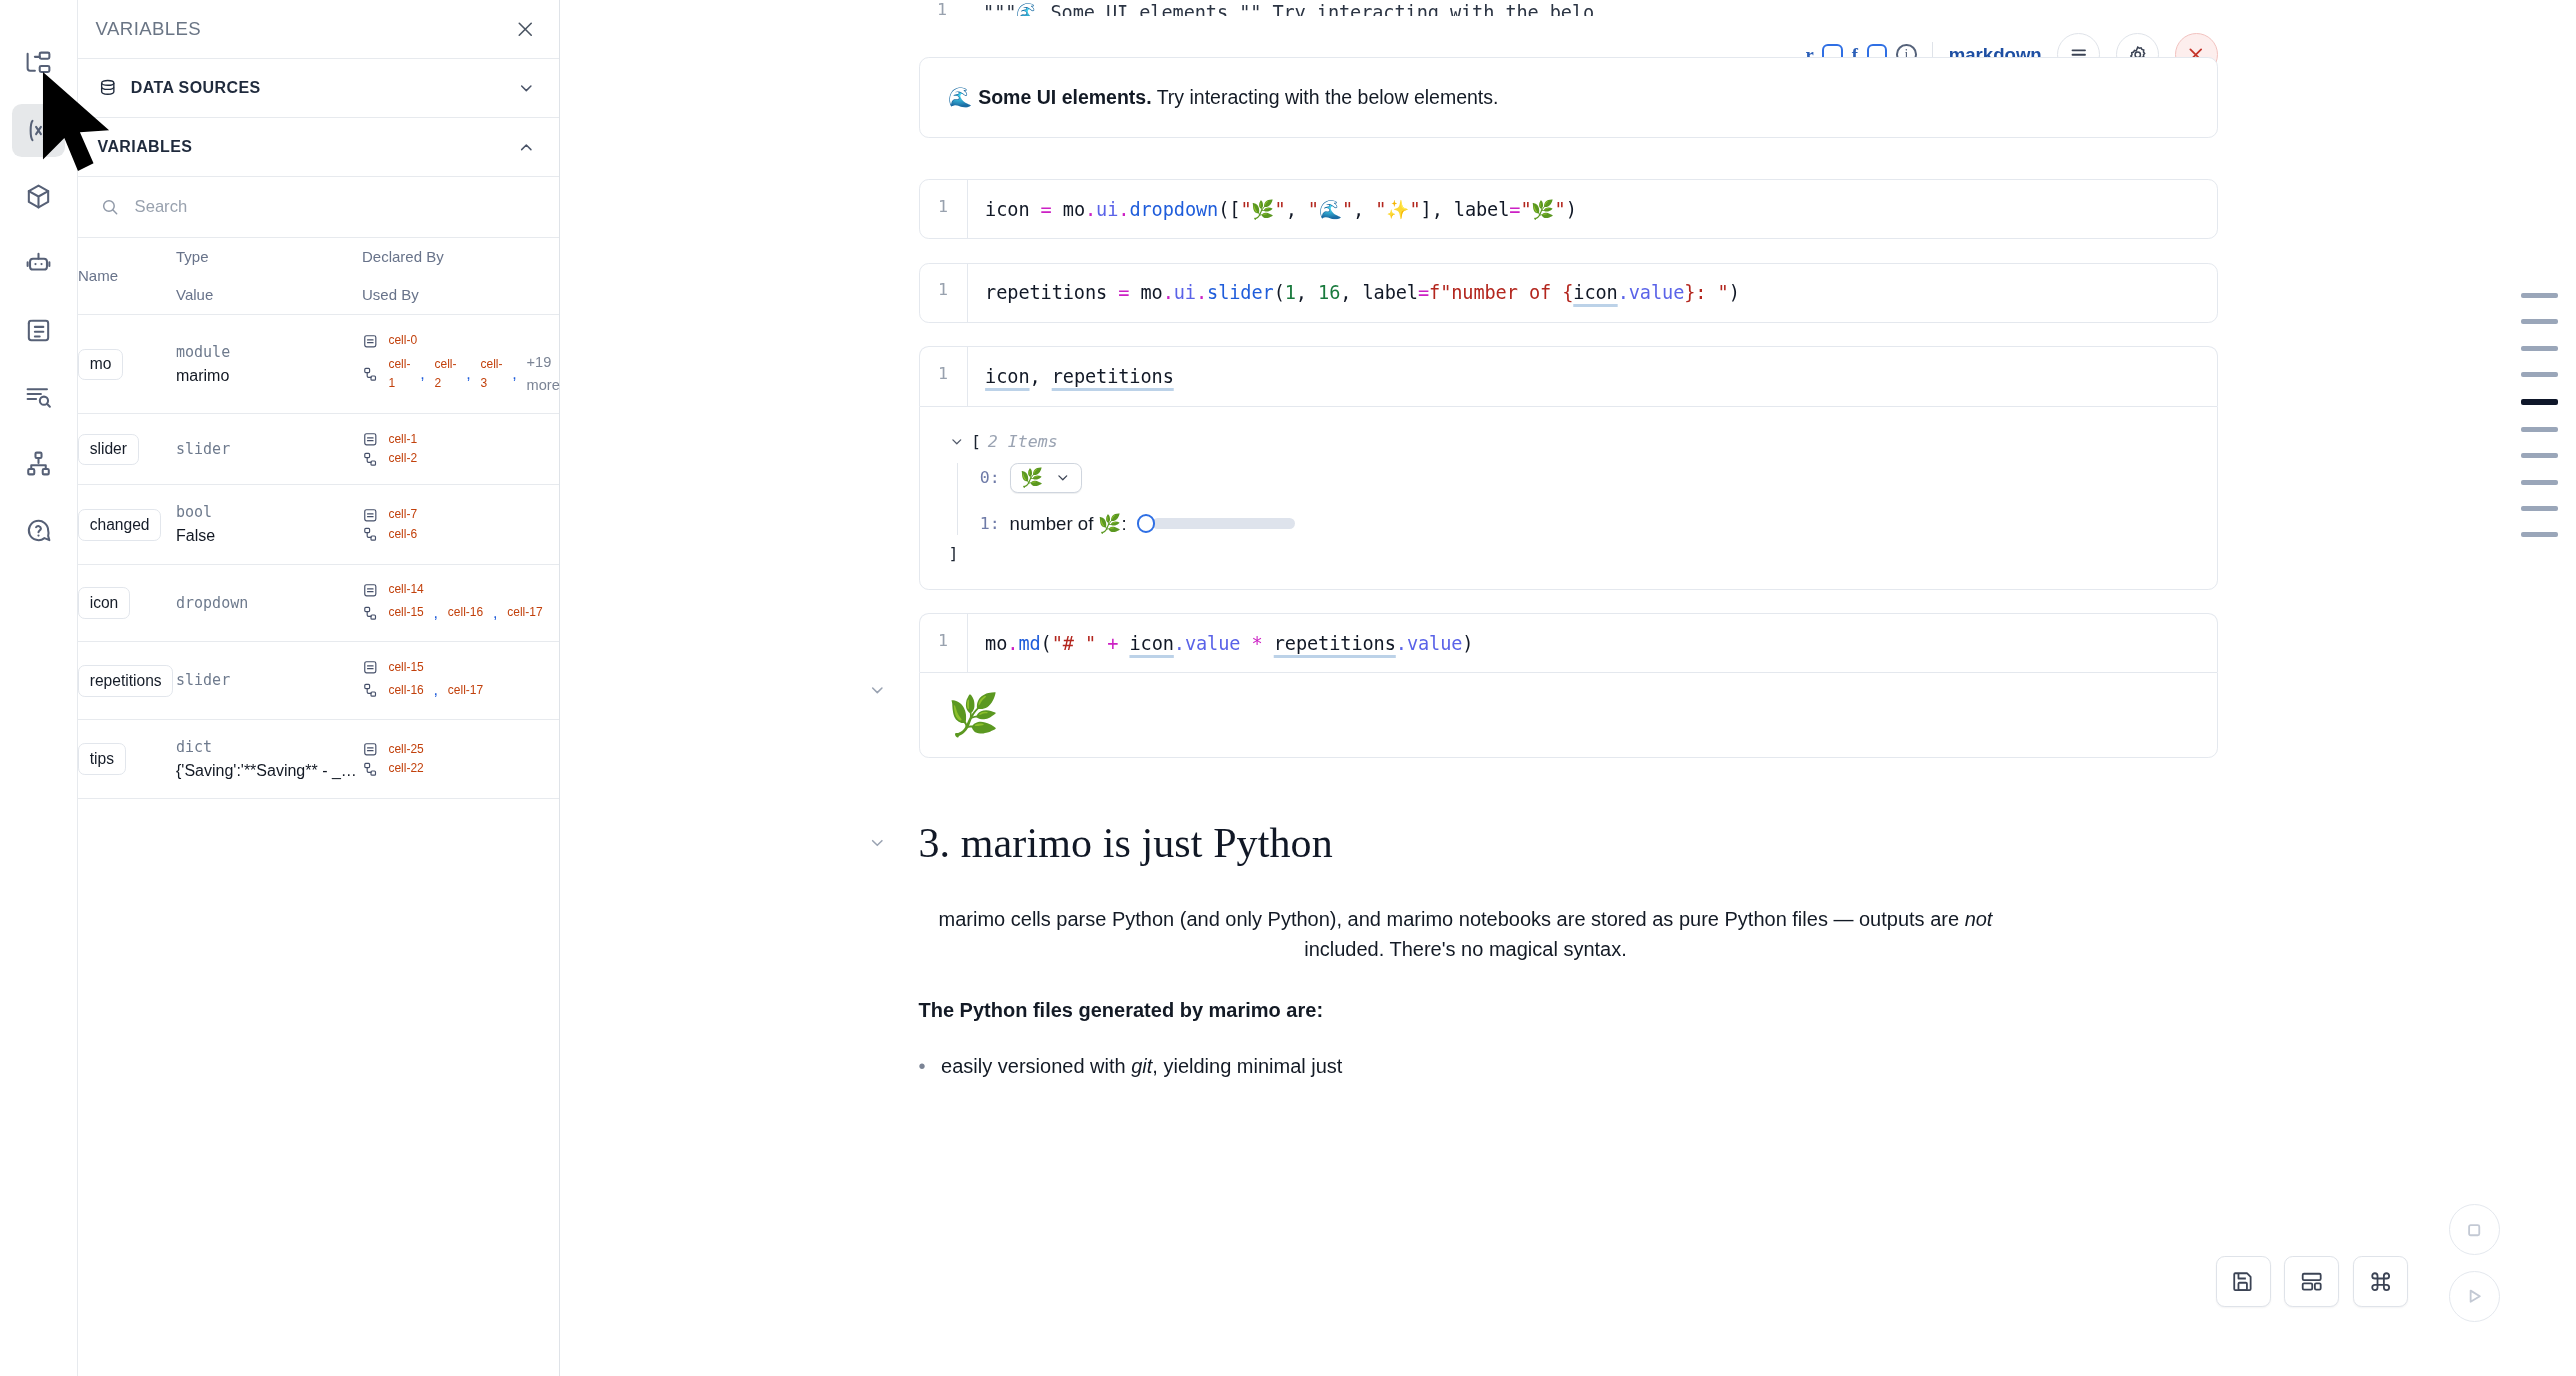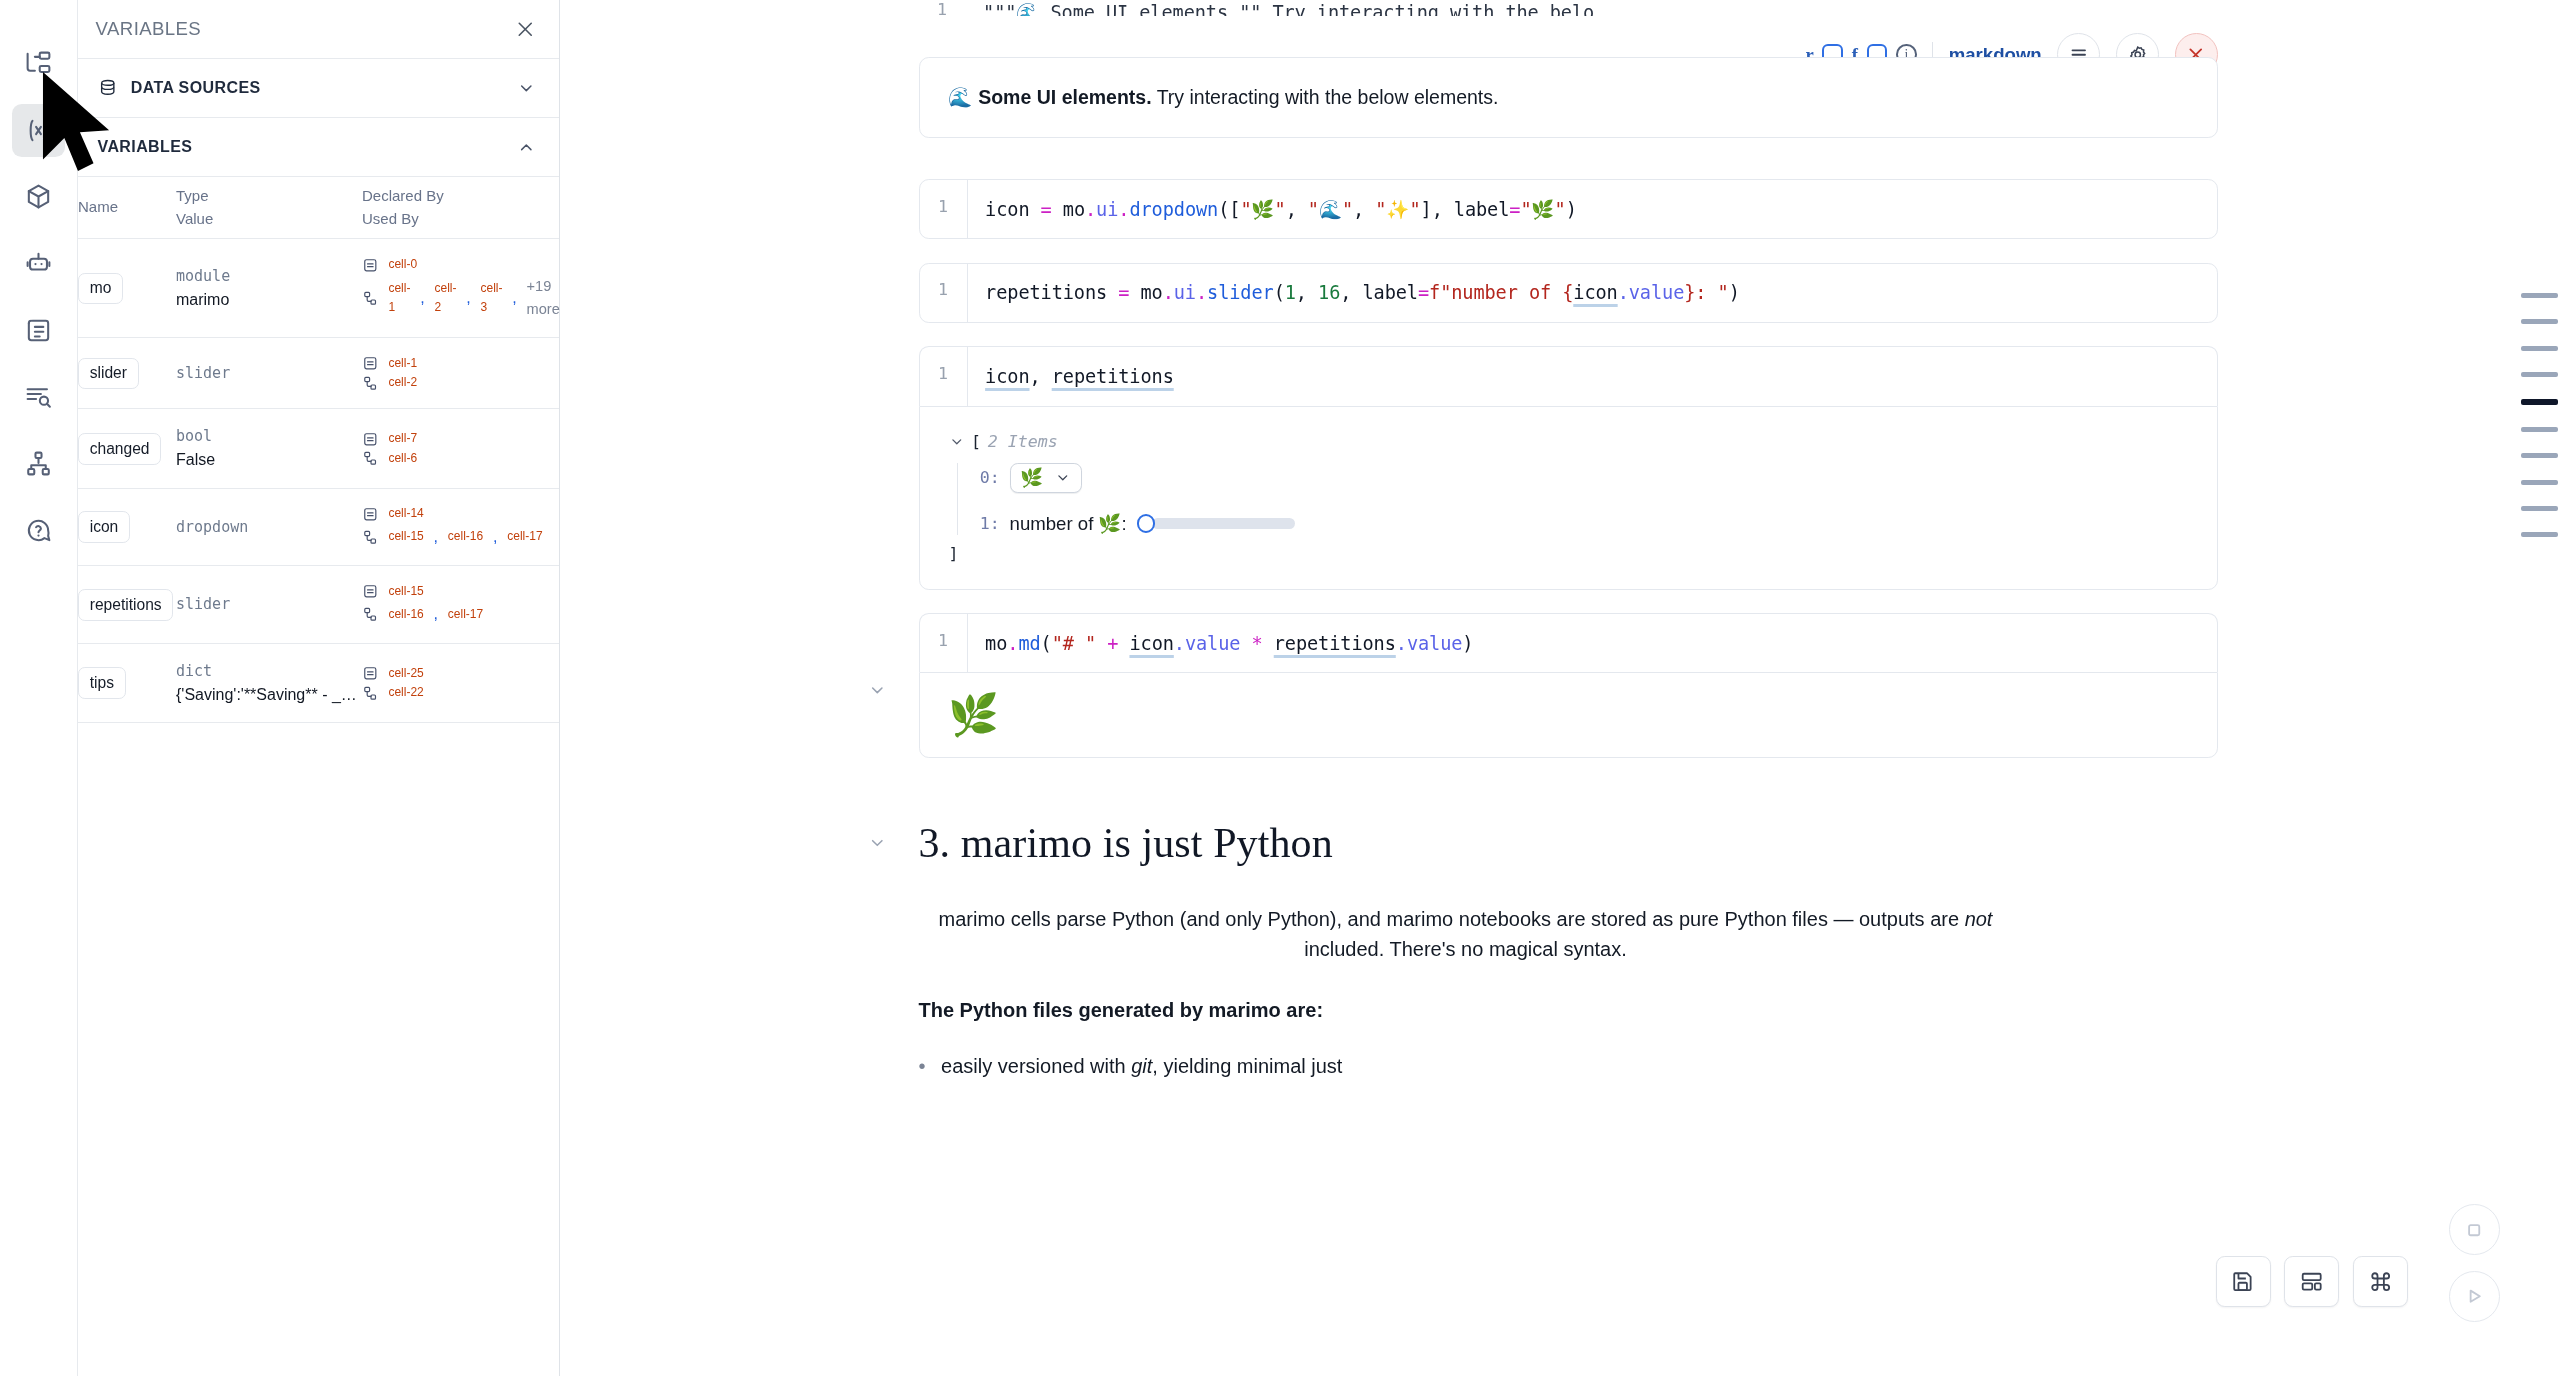--- a/index.html
+++ b/index.html
@@ -73,21 +73,21 @@
 
   table.vars { width: 100%; border-collapse: collapse; table-layout: fixed; }
   table.vars th {
     text-align: left; font-weight: 400; color: #68738a; font-size: 15px;
     padding: 9.8px 0 11.7px 0; vertical-align: middle;
     border-bottom: 1px solid #e7eaee;
   }
   th.c-name { width: 98px; padding-left: 25.4px; }
   th.c-type { width: 186px; }
   th.c-decl { width: auto; }
-  .th-stack { display: flex; flex-direction: column; gap: 6px; justify-content: center; }
+  .th-stack { display: flex; flex-direction: column; gap: 21px; justify-content: center; }
 
   table.vars td {
     border-bottom: 1px solid #e7eaee; vertical-align: middle; padding: 15.6px 0;
   }
   td.c-name { padding-left: 25.4px; }
   .name-chip {
     display: inline-block; border: 1px solid #e2e6ec; border-radius: 6.8px;
     padding: 5.9px 10.7px; font-size: 15.6px; color: #151c28; background: #fff;
     white-space: nowrap;
   }
@@ -332,20 +332,29 @@
 
     <div class="section-row">
       <span class="sec-label">VARIABLES</span>
       <span class="chev">
         <svg viewBox="0 0 24 24" fill="none" stroke="currentColor" stroke-width="1.9" stroke-linecap="round" stroke-linejoin="round">
             <path d="M6 15l6-6 6 6"></path>
           </svg>
       </span>
     </div>
 
+    <div class="search-row">
+      <span class="mag">
+        <svg viewBox="0 0 24 24" fill="none" stroke="currentColor" stroke-width="1.8" stroke-linecap="round">
+            <circle cx="11" cy="11" r="6.5"></circle>
+            <path d="M16 16l4.5 4.5"></path>
+          </svg>
+      </span>
+      <input class="search-input" value="" placeholder="Search" style="">
+    </div>
 
     <table class="vars">
       <thead>
         <tr>
           <th class="c-name">
             <span>Name</span>
           </th>
           <th class="c-type">
             <span class="th-stack">
               <span>Type</span>

